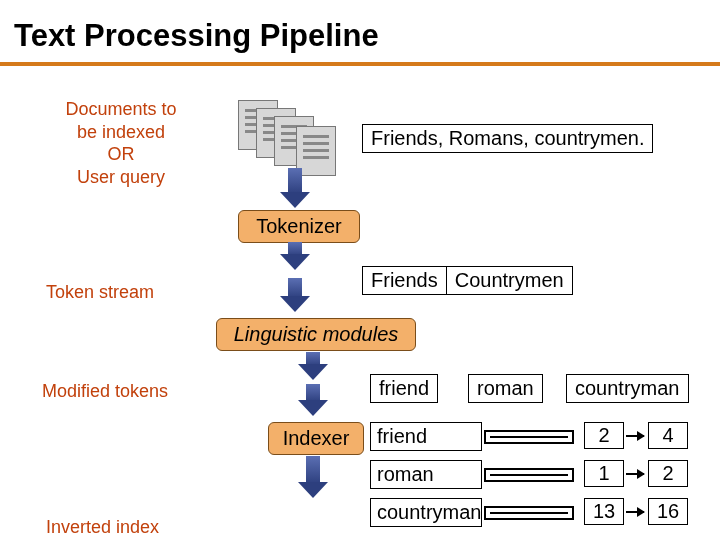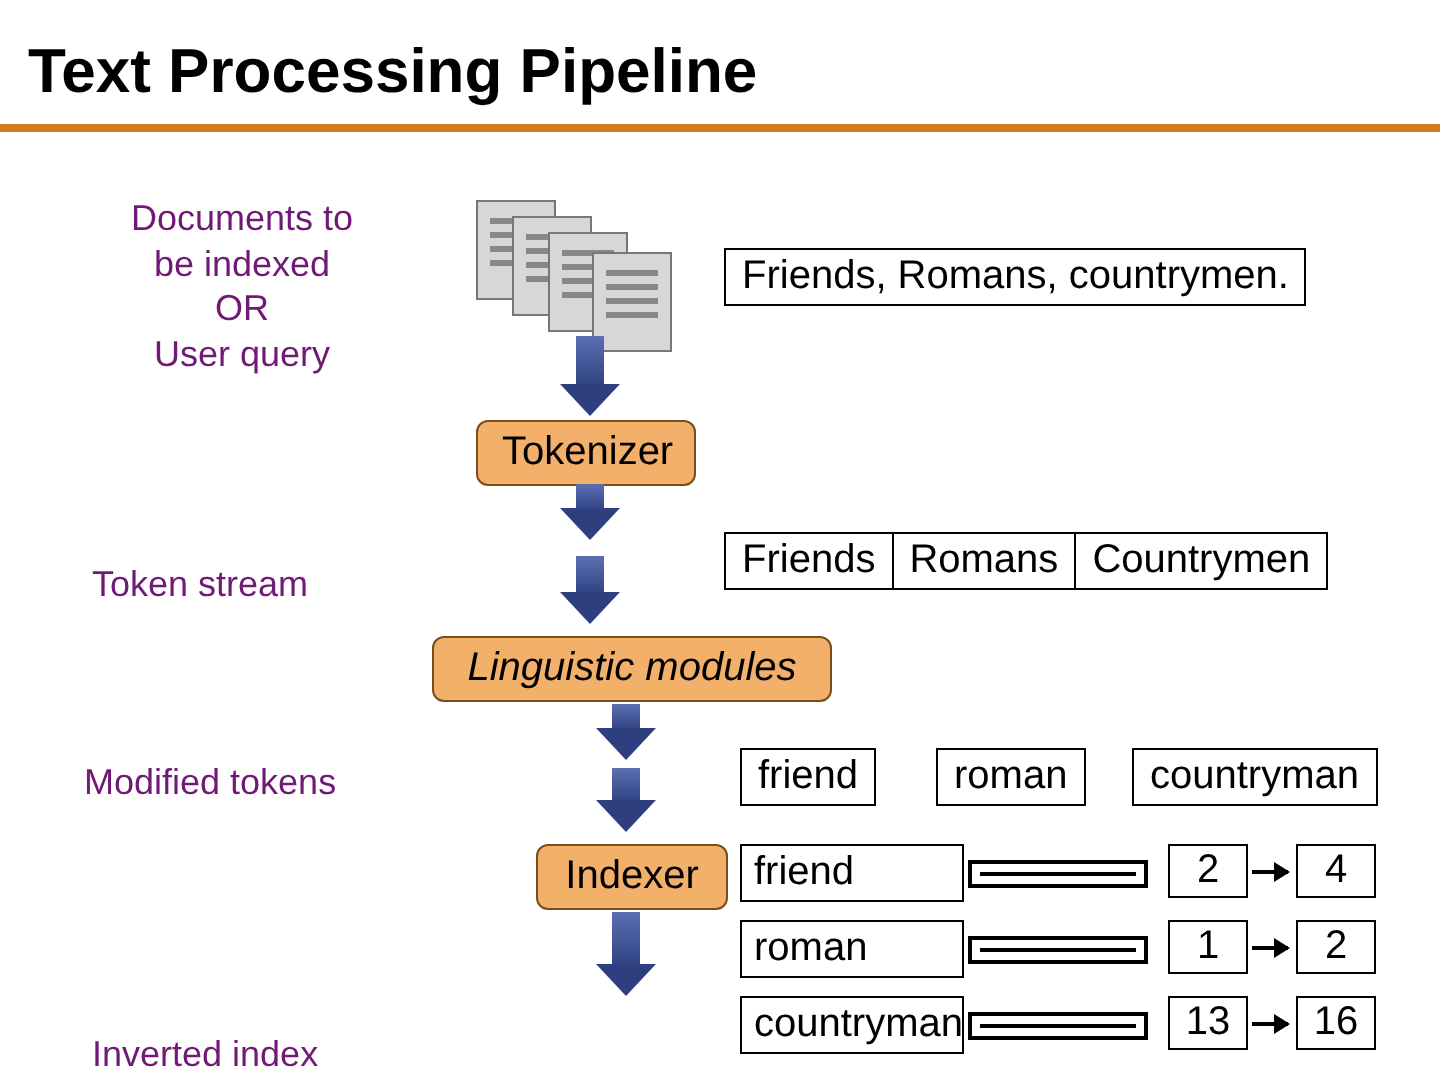--- a/index.html
+++ b/index.html
@@ -25,21 +25,21 @@
     margin: 0 0 16px 0;
   }
   .stage {
     position: relative;
     width: 720px;
     height: 460px;
   }
   .caption {
     position: absolute;
     font-size: 18px;
-    color: #701a75;
+    color: #c2410c;
     text-align: center;
     line-height: 1.25;
   }
   .box {
     position: absolute;
     border: 1px solid #000;
     background: #fff;
     font-size: 20px;
     padding: 2px 8px;
     white-space: nowrap;
@@ -157,27 +157,26 @@
     <div class="doc" style="left:0; top:0;"></div>
     <div class="doc" style="left:18px; top:8px;"></div>
     <div class="doc" style="left:36px; top:16px;"></div>
     <div class="doc" style="left:58px; top:26px;"></div>
   </div>
 
   <div class="box" style="left:362px; top:42px;">Friends, Romans, countrymen.</div>
 
   <div class="arrow-down" style="left:288px; top:86px; height:26px;"></div>
 
-  <div class="stagebox" style="left:238px; top:128px; width:110px;">Tokenizer</div>
+  <div class="stagebox" style="left:238px; top:128px; width:122px;">Tokenizer</div>
 
   <div class="arrow-down" style="left:288px; top:160px; height:14px;"></div>
 
   <div class="tokenrow" style="left:362px; top:184px;">
     <div>Friends</div>
-    <div>Romans</div>
     <div>Countrymen</div>
   </div>
 
   <div class="arrow-down" style="left:288px; top:196px; height:20px;"></div>
 
   <div class="stagebox" style="left:216px; top:236px; width:200px;font-style:italic;">Linguistic modules</div>
 
   <div class="arrow-down" style="left:306px; top:270px; height:14px;"></div>
 
   <div class="box" style="left:370px; top:292px;">friend</div>

